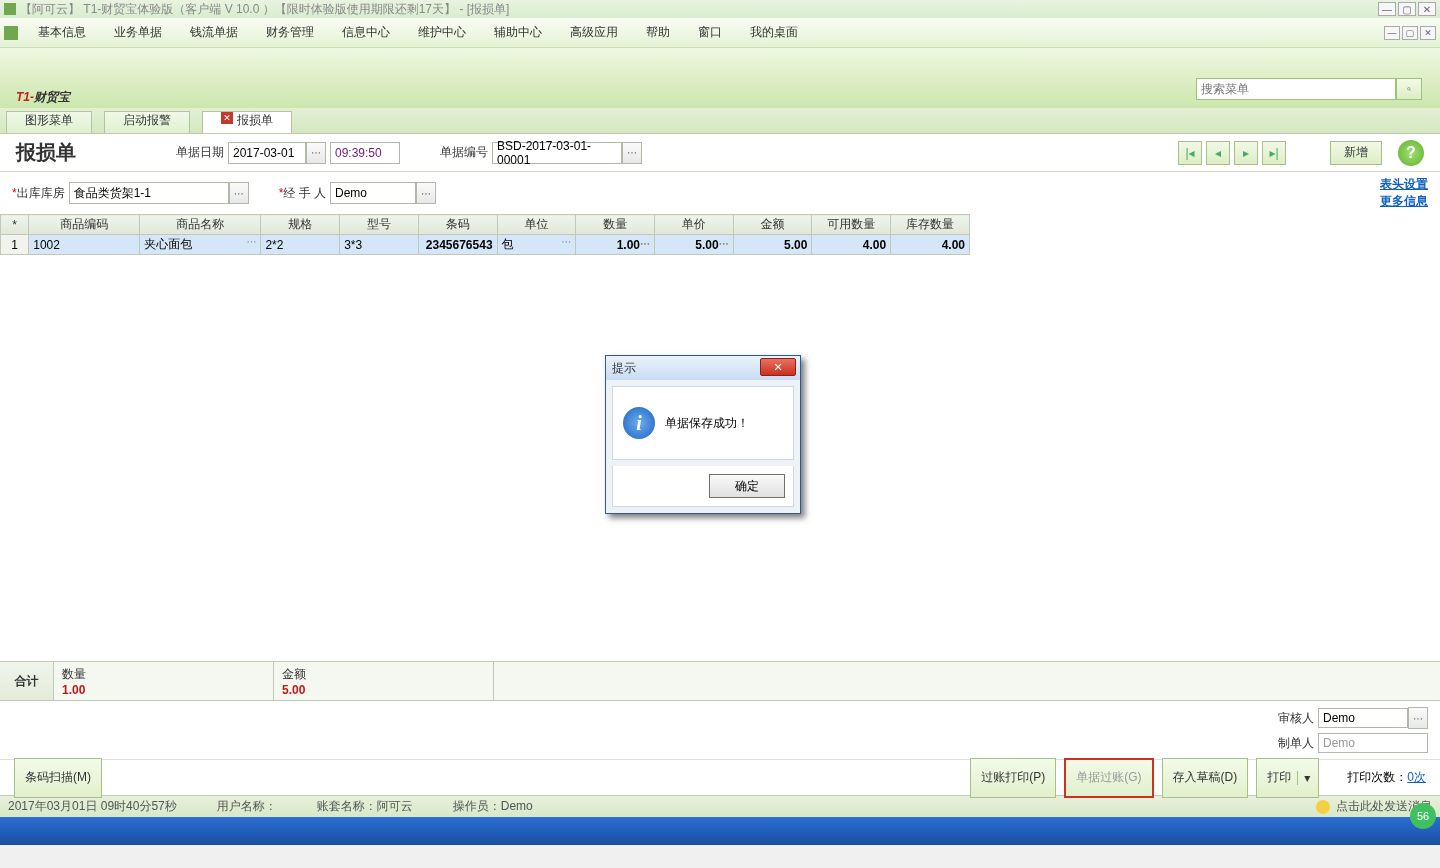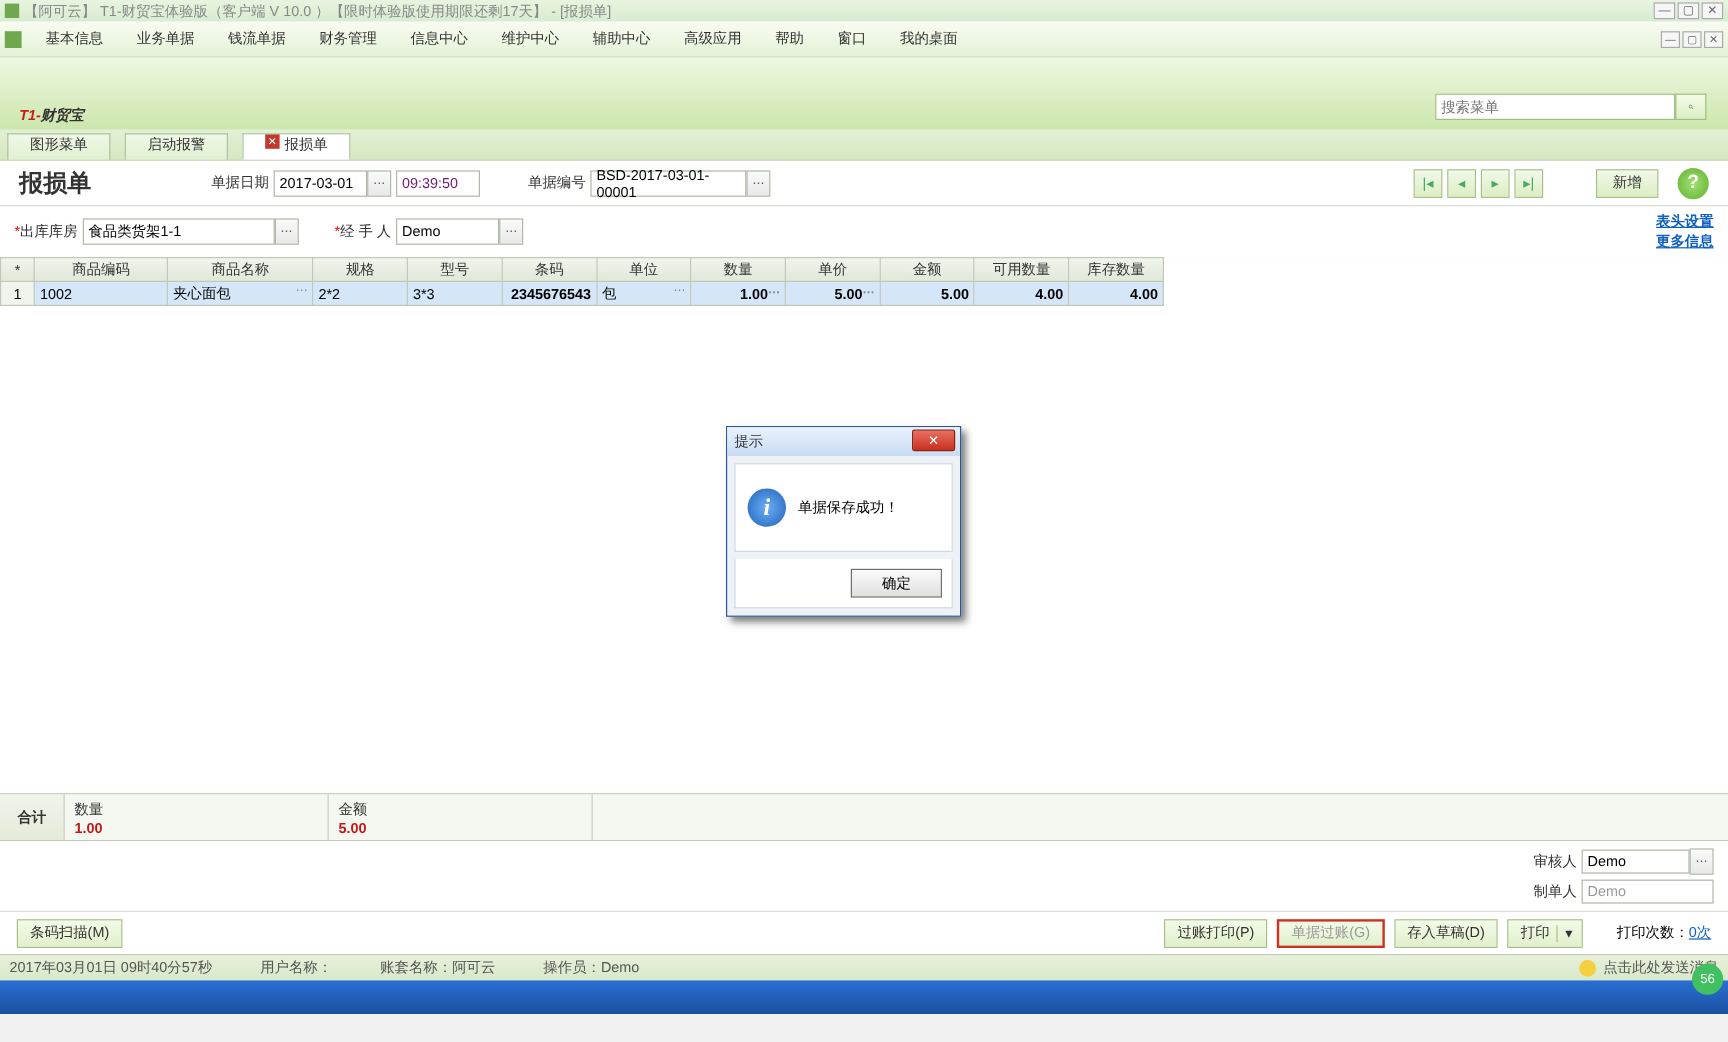--- a/index.html
+++ b/index.html
@@ -68,21 +68,21 @@
 .totals .cell .v{color:#c01818;font-weight:bold;}
 .totals .fill{flex:1;background:#f4f8f0;}
 
 
 .footer-form { padding:6px 12px; background:#fff; display:flex; flex-direction:column; align-items:flex-end; gap:4px;}
 .footer-form .row { display:flex; align-items:center;}
 .footer-form .row input{width:90px;height:20px;border:1px solid #b0b8a8;padding:0 4px;}
 
 
 .action-bar { height:36px; background:#fff; display:flex; align-items:center; padding:0 14px; border-top:1px solid #e0e0d8;}
-.btn { height:24px; padding:0 10px; border:1px solid #a8c088; background:linear-gradient(#f4fae8,#e0f0cc); display:inline-flex; align-items:center; justify-content:center; color:#333; cursor:pointer; margin-right:8px;}
+.btn { height:40px; padding:0 10px; border:1px solid #a8c088; background:linear-gradient(#f4fae8,#e0f0cc); display:inline-flex; align-items:center; justify-content:center; color:#333; cursor:pointer; margin-right:8px;}
 .btn.red { border:2px solid #d03020; color:#999;}
 .btn.split { padding-right:2px;}
 .btn.split .arrow{border-left:1px solid #a8c088;padding:0 6px;margin-left:6px;}
 .action-bar .right { margin-left:auto; display:flex; align-items:center;}
 .print-count { margin-left:20px;}
 .print-count a{color:#1060c0;text-decoration:underline;}
 
 
 .statusbar { height:22px; background:linear-gradient(#e8f0dc,#d8e8c8); display:flex; align-items:center; padding:0 8px; border-top:1px solid #c0d0b0; color:#555;}
 .statusbar .seg { margin-right:40px;}

